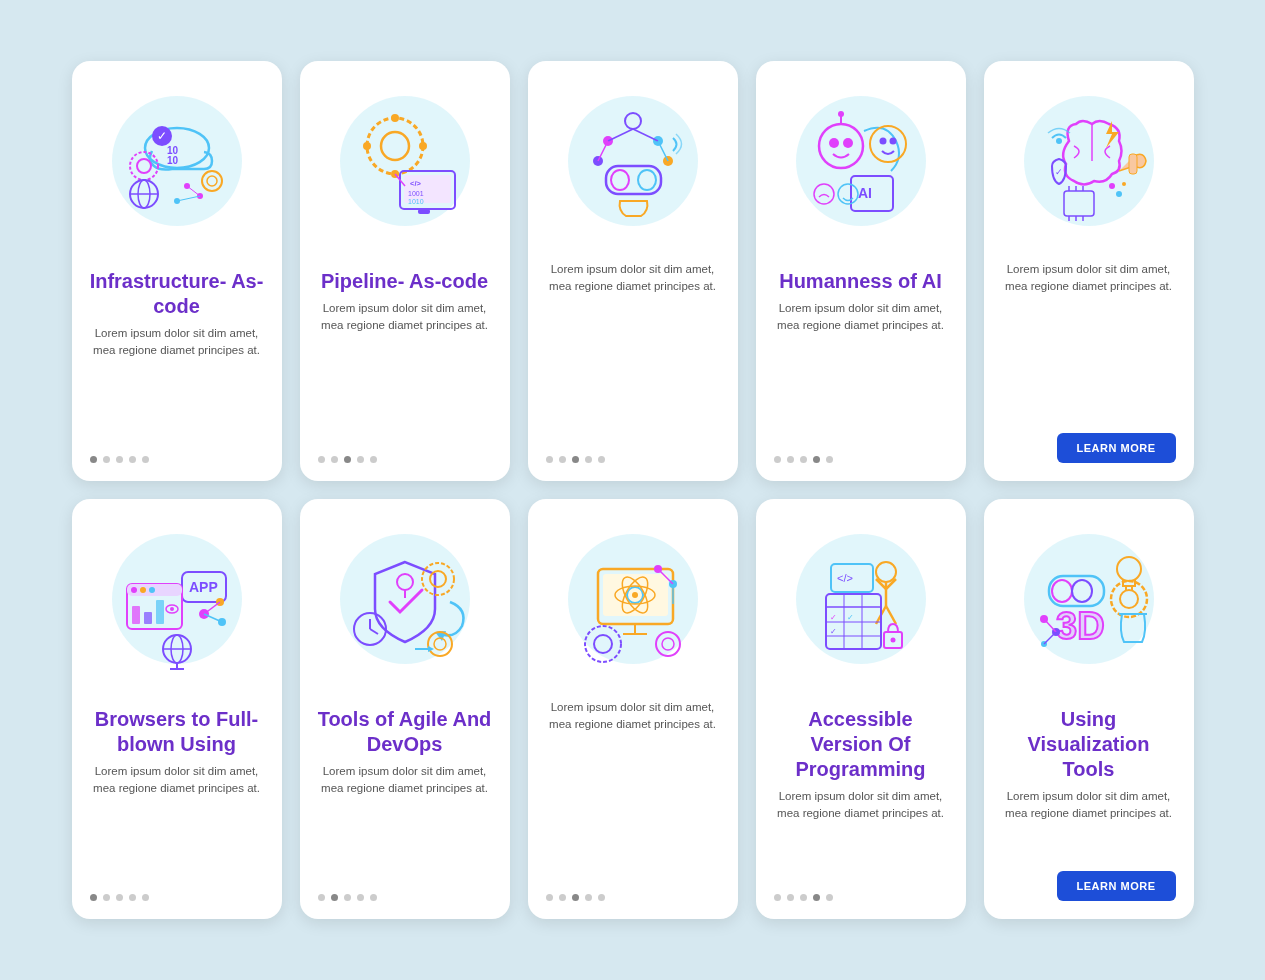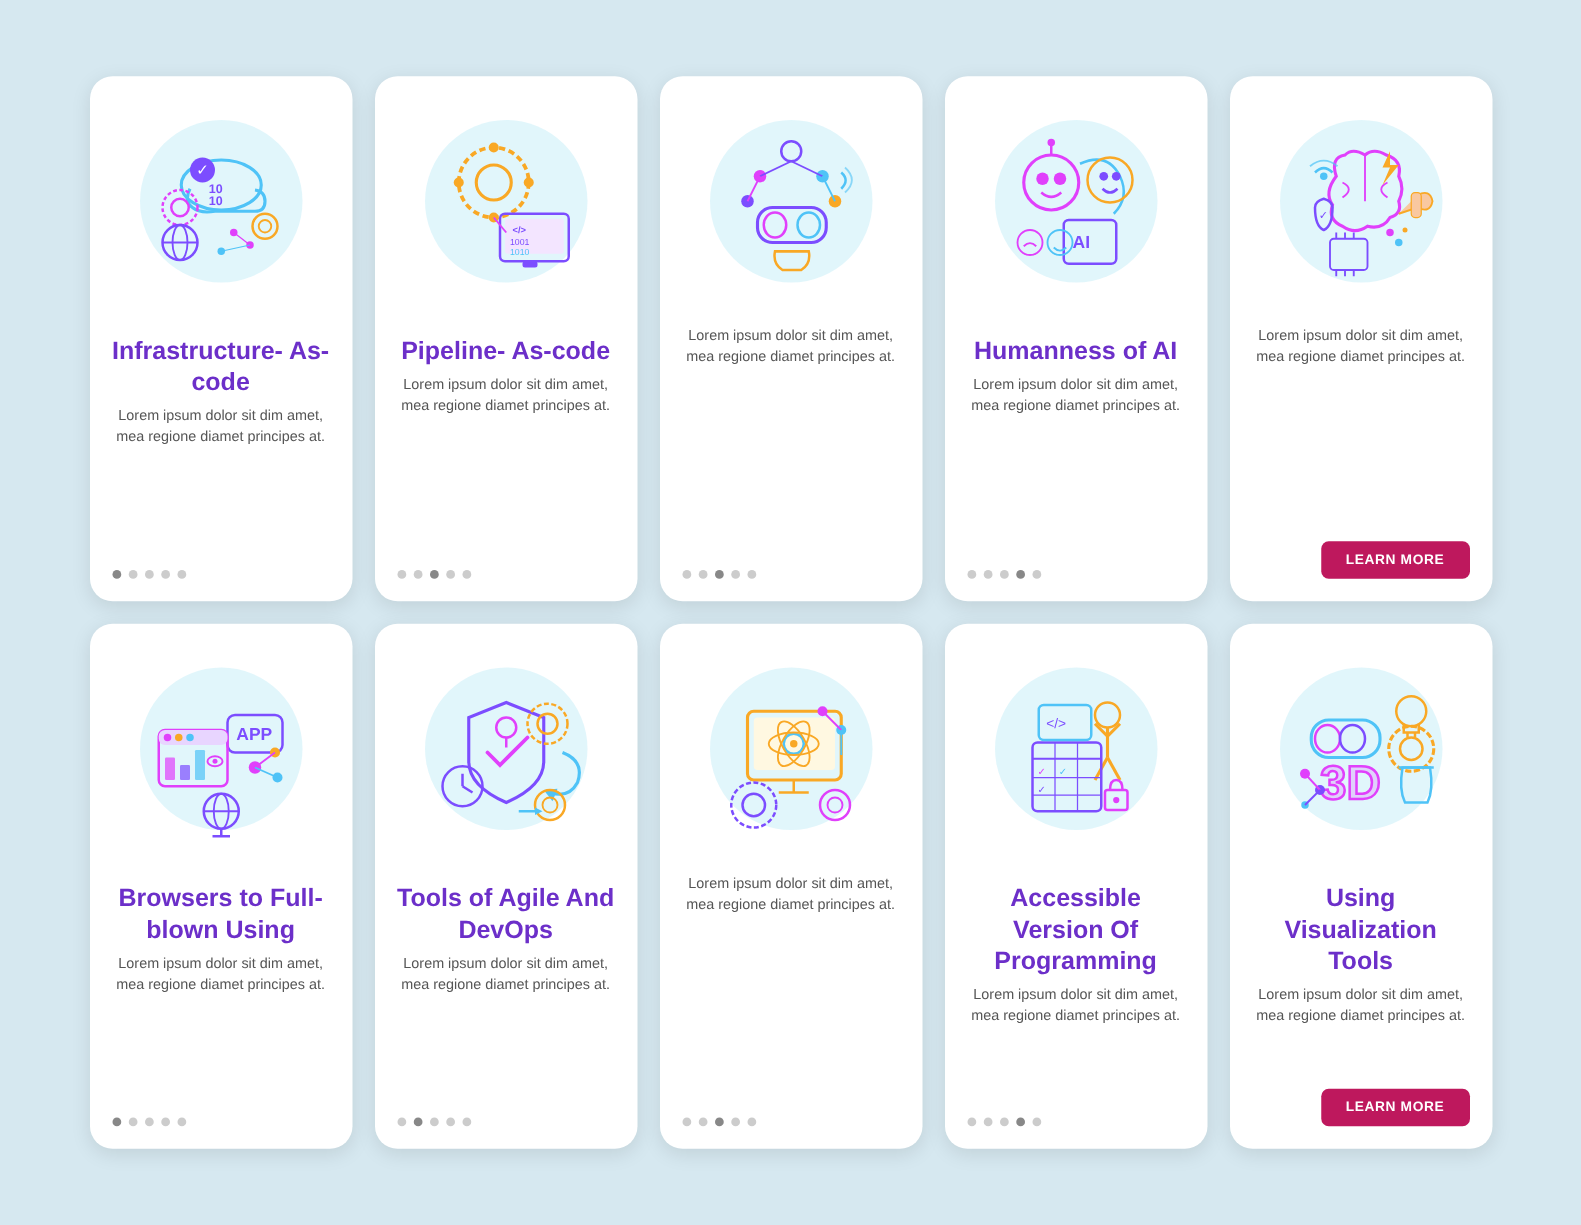--- a/index.html
+++ b/index.html
@@ -69,21 +69,21 @@
       background: #888;
     }
     .card-footer {
       width: 100%;
       padding: 0 18px;
       margin-top: 12px;
       display: flex;
       justify-content: flex-end;
     }
     .learn-btn {
-      background: #be185d;
+      background: #1d4ed8;
       color: #fff;
       border: none;
       border-radius: 6px;
       padding: 9px 20px;
       font-size: 11px;
       font-weight: 700;
       cursor: pointer;
       letter-spacing: 0.5px;
       text-transform: uppercase;
     }

